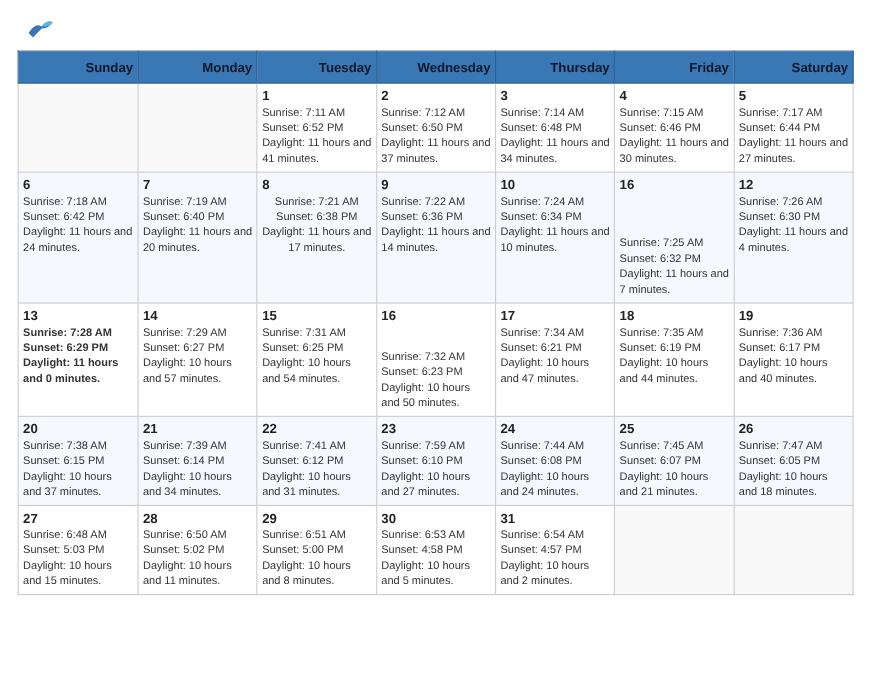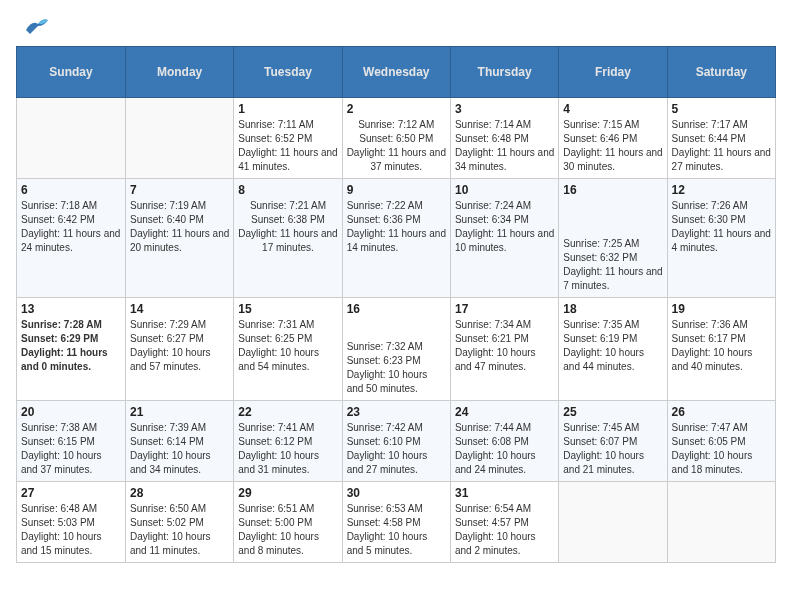--- a/index.html
+++ b/index.html
@@ -39,23 +39,23 @@
       font-size: 15px;
       color: #555;
     }
     .calendar {
       width: 100%;
       border-collapse: collapse;
       font-size: 10.5px;
     }
     .calendar thead tr th {
       background: #3a78b5;
-      color: #e5e5e5;
-      padding: 18px 4px;
-      text-align: center;
+      color: #0f172a;
+      padding: 7px 4px;
+      text-align: right;
       font-weight: bold;
       font-size: 12px;
       border: 1px solid #2c6090;
     }
     .calendar tbody tr td {
       border: 1px solid #ccc;
       vertical-align: top;
       padding: 4px 4px;
       min-width: 100px;
       height: 80px;
@@ -122,21 +122,21 @@
         <td class="empty-cell"></td>
         <td class="empty-cell"></td>
         <td>
           <span class="day-number">1</span>
           <div class="day-detail" style="white-space: pre-line;">Sunrise: 7:11 AM
 Sunset: 6:52 PM
 Daylight: 11 hours and 41 minutes.</div>
         </td>
         <td>
           <span class="day-number">2</span>
-          <div class="day-detail" style="white-space: pre-line; text-align: center;">Sunrise: 7:12 AM
+          <div class="day-detail" style="white-space: pre-line;">Sunrise: 7:12 AM
 Sunset: 6:50 PM
 Daylight: 11 hours and 37 minutes.</div>
         </td>
         <td>
           <span class="day-number">3</span>
           <div class="day-detail" style="white-space: pre-line;">Sunrise: 7:14 AM
 Sunset: 6:48 PM
 Daylight: 11 hours and 34 minutes.</div>
         </td>
         <td>
@@ -254,21 +254,21 @@
 Daylight: 10 hours and 34 minutes.</div>
         </td>
         <td>
           <span class="day-number">22</span>
           <div class="day-detail" style="white-space: pre-line;">Sunrise: 7:41 AM
 Sunset: 6:12 PM
 Daylight: 10 hours and 31 minutes.</div>
         </td>
         <td>
           <span class="day-number">23</span>
-          <div class="day-detail" style="white-space: pre-line;">Sunrise: 7:42 AM
+          <div class="day-detail" style="white-space: pre-line;">Sunrise: 7:59 AM
 Sunset: 6:10 PM
 Daylight: 10 hours and 27 minutes.</div>
         </td>
         <td>
           <span class="day-number">24</span>
           <div class="day-detail" style="white-space: pre-line;">Sunrise: 7:44 AM
 Sunset: 6:08 PM
 Daylight: 10 hours and 24 minutes.</div>
         </td>
         <td>

